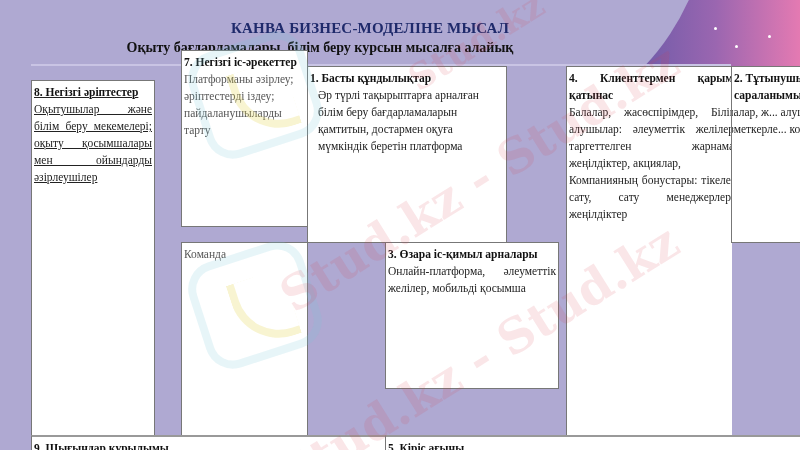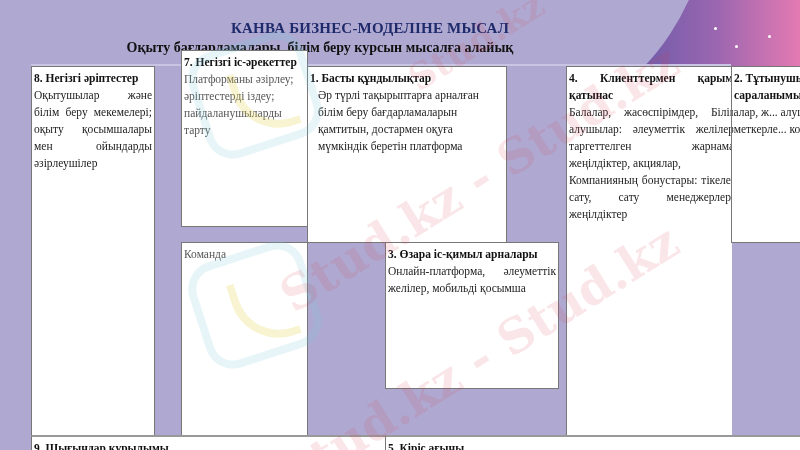--- a/index.html
+++ b/index.html
@@ -62,21 +62,21 @@
   <div class="curve"></div>
   <span class="star" style="left:84px;top:27px"></span>
   <span class="star" style="left:105px;top:45px"></span>
   <span class="star" style="left:138px;top:35px"></span>
 </div>
 
 <div class="title">КАНВА БИЗНЕС-МОДЕЛІНЕ МЫСАЛ</div>
 <div class="subtitle">Оқыту бағдарламалары, білім беру курсын мысалға алайық</div>
 <div class="top-rule"></div>
 
-<div class="cell" style="left:31px;top:66px;width:124px;height:370px;border-bottom:none;">
+<div class="cell" style="left:31px;top:80px;width:124px;height:370px;border-bottom:none;text-decoration:underline;">
   <div class="hd">8. Негізгі әріптестер</div>
   <div class="bd">Оқытушылар және білім беру мекемелері; оқыту қосымшалары мен ойындарды әзірлеушілер</div>
 </div>
 
 <div class="cell" style="left:181px;top:50px;width:127px;height:177px;">
   <div class="hd">7. Негізгі іс-әрекеттер</div>
   <div class="bd center gray">Платформаны әзірлеу; әріптестерді іздеу; пайдаланушыларды тарту</div>
 </div>
 
 <div class="cell" style="left:307px;top:66px;width:200px;height:177px;">

